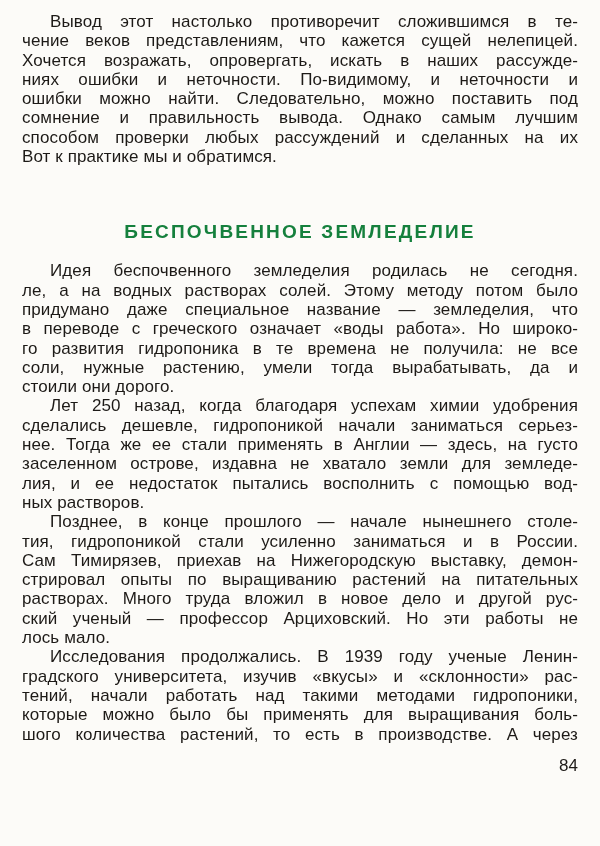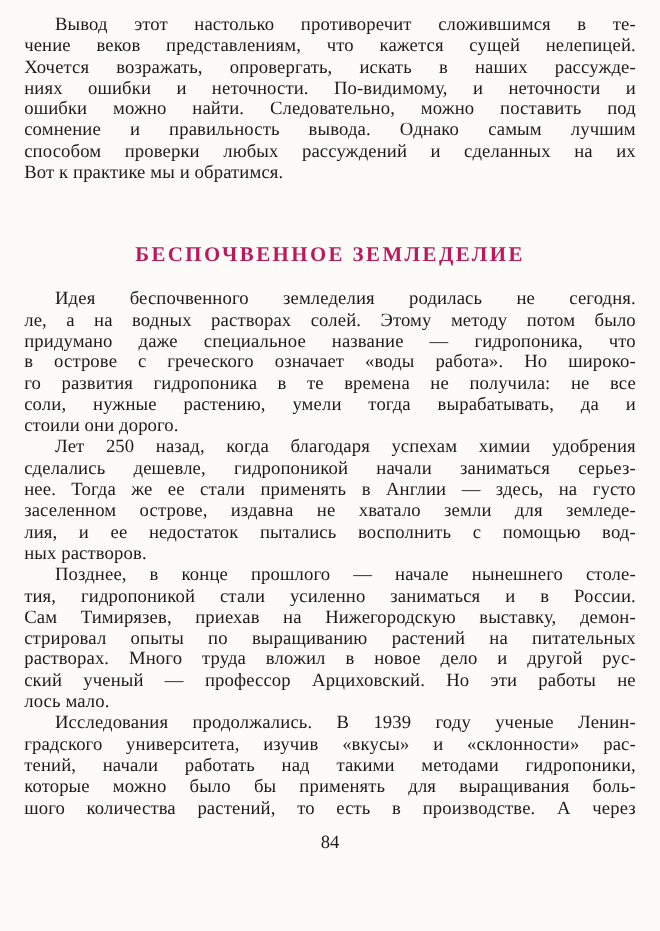--- a/index.html
+++ b/index.html
@@ -5,21 +5,21 @@
   html, body {
     margin: 0;
     padding: 0;
   }
   .book-page {
     position: relative;
     width: 600px;
     height: 846px;
     background: #fcfbf8;
     color: #1d1a17;
-    font-family: Liberation Serif, serif;
+    font-family: Liberation Sans, sans-serif;
     overflow: hidden;
     box-sizing: border-box;
     padding: 12px 22px 0 22px;
   }
   .text-blocks {
     width: 556px;
   }
   .paragraph {
     margin: 0;
     padding: 0;
@@ -41,27 +41,27 @@
     text-align-last: left;
   }
   .heading {
     font-size: 19px;
     font-weight: bold;
     letter-spacing: 2.2px;
     text-align: center;
     line-height: 22px;
     margin-top: 55px;
     margin-bottom: 18px;
-    color: #be185d;
+    color: #15803d;
   }
   .page-number {
     font-size: 17px;
     line-height: 19.3px;
     margin-top: 12px;
-    text-align: center;
+    text-align: right;
   }
 </style>
 </head>
 <body>
 
 <div class="book-page">
   <div class="text-blocks">
       <div class="paragraph">
         <div class="line first">Вывод этот настолько противоречит сложившимся в те-</div>
         <div class="line">чение веков представлениям, что кажется сущей нелепицей.</div>
@@ -69,22 +69,22 @@
         <div class="line">ниях ошибки и неточности. По-видимому, и неточности и</div>
         <div class="line">ошибки можно найти. Следовательно, можно поставить под</div>
         <div class="line">сомнение и правильность вывода. Однако самым лучшим</div>
         <div class="line">способом проверки любых рассуждений и сделанных на их</div>
         <div class="line last">Вот к практике мы и обратимся.</div>
       </div>
       <div class="heading">БЕСПОЧВЕННОЕ ЗЕМЛЕДЕЛИЕ</div>
       <div class="paragraph">
         <div class="line first">Идея беспочвенного земледелия родилась не сегодня.</div>
         <div class="line">ле, а на водных растворах солей. Этому методу потом было</div>
-        <div class="line">придумано даже специальное название — гидропоника, что</div>
-        <div class="line">в острове с греческого означает «воды работа». Но широко-</div>
+        <div class="line">придумано даже специальное название — земледелия, что</div>
+        <div class="line">в переводе с греческого означает «воды работа». Но широко-</div>
         <div class="line">го развития гидропоника в те времена не получила: не все</div>
         <div class="line">соли, нужные растению, умели тогда вырабатывать, да и</div>
         <div class="line last">стоили они дорого.</div>
       </div>
       <div class="paragraph">
         <div class="line first">Лет 250 назад, когда благодаря успехам химии удобрения</div>
         <div class="line">сделались дешевле, гидропоникой начали заниматься серьез-</div>
         <div class="line">нее. Тогда же ее стали применять в Англии — здесь, на густо</div>
         <div class="line">заселенном острове, издавна не хватало земли для земледе-</div>
         <div class="line">лия, и ее недостаток пытались восполнить с помощью вод-</div>

